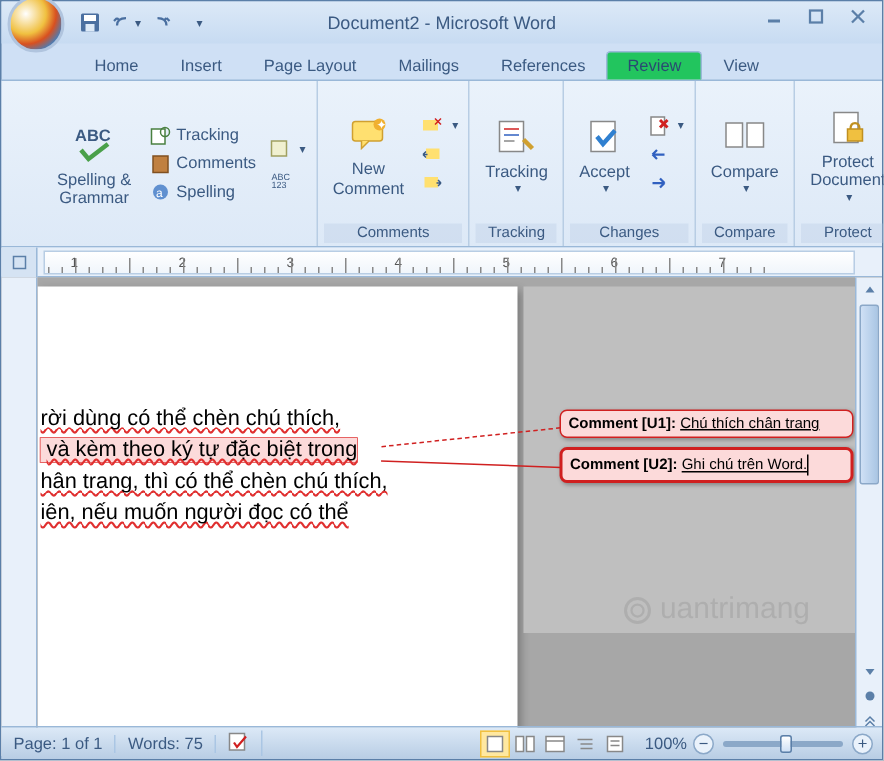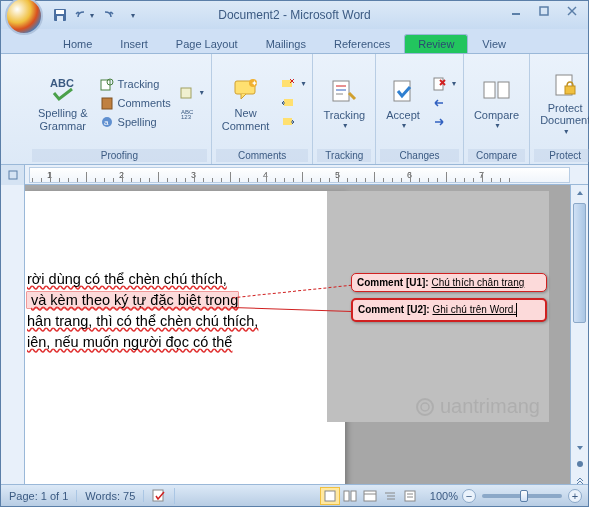--- a/index.html
+++ b/index.html
@@ -46,21 +46,21 @@
 .doc-area { position: relative; height: 319px; background: #a7a7a7; display: flex; }
 .vruler { width: 24px; background: #e8f0fa; border-right: 1px solid #9ab8d8; }
 .doc-scroll { flex: 1; background: #a7a7a7; position: relative; overflow: hidden; }
 .page { position: absolute; left: 0; top: 6px; width: 320px; height: 305px; background: #fff; box-shadow: 2px 2px 6px rgba(0,0,0,0.3); }
 .doc-text { position: absolute; left: 2px; top: 78px; font-family: 'Times New Roman', serif; font-size: 14.5px; line-height: 1.45; }
 .doc-line { white-space: nowrap; position: relative; }
 .squiggle-red { border-bottom: 2px wavy #e03030; text-decoration: underline wavy #e03030; text-decoration-skip-ink: none; }
 .hl { background: #fcdada; box-shadow: 0 0 0 0.5px #e03030; }
 .cursor-bar { display: inline-block; width: 1px; height: 14px; background: #000; vertical-align: middle; }
 
-.comment-pane { position: absolute; left: 302px; top: 6px; width: 222px; height: 231px; background: #bfbfbf; }
+.comment-pane { position: absolute; left: 324px; top: 6px; width: 222px; height: 231px; background: #bfbfbf; }
 .comment-balloon { position: absolute; border: 1.5px solid #d02020; border-radius: 5px; background: #fcdada; font-size: 10px; padding: 3px 5px; box-shadow: 1px 1px 3px rgba(0,0,0,0.3); }
 .comment-balloon b { font-weight: bold; }
 .comment-text { text-decoration: underline; }
 .connector { position: absolute; border-top: 1px dashed #d02020; }
 .connector.solid { border-top-style: solid; }
 
 .vscroll { position: absolute; right: 0; top: 0; width: 18px; height: 100%; background: #e8f0fa; border-left: 1px solid #9ab8d8; }
 .vscroll-thumb { position: absolute; left: 2px; right: 2px; top: 18px; height: 120px; background: linear-gradient(90deg,#cfe0f5,#aac6e4); border: 1px solid #8ba8c8; border-radius: 2px; cursor: pointer; }
 .vscroll-btn { position: absolute; left: 0; right: 0; height: 16px; display: flex; align-items: center; justify-content: center; cursor: pointer; }
 
@@ -190,21 +190,20 @@
           <div class="small-btn">
               <span class="icon-box">
                 <svg width="14" height="14">
                   <text x="1" y="8" font-size="6" fill="#3b5a82">ABC</text>
                   <text x="1" y="13" font-size="6" fill="#3b5a82">123</text>
                 </svg>
               </span>
             </div>
         </div>
       </div>
-      <div class="group-label">Proofing</div>
     </div>
 
     <div class="group">
       <div class="group-content">
         <div class="big-btn">
           <span class="icon-box lg">
               <svg width="30" height="24">
                 <rect x="4" y="4" width="20" height="13" rx="2" fill="#ffe070" stroke="#d0a030"></rect>
                 <path d="M10 17 L10 22 L15 17" fill="#ffe070" stroke="#d0a030"></path>
                 <circle cx="22" cy="6" r="4" fill="#f0b030"></circle>

